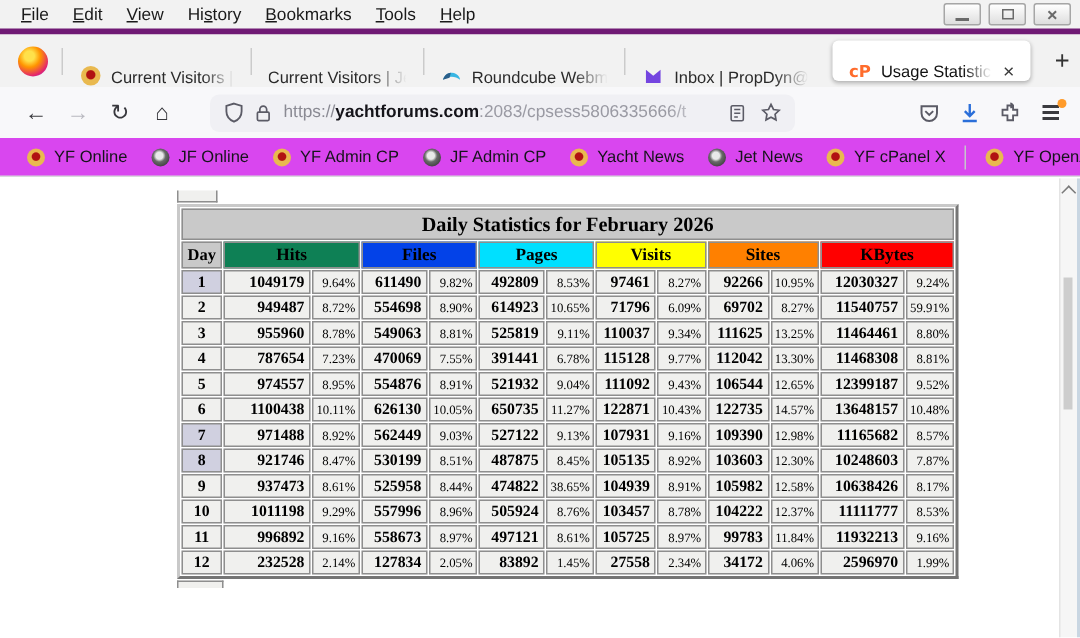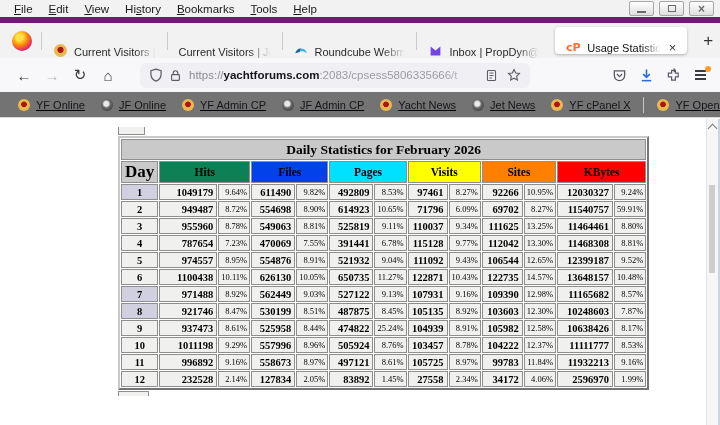--- a/index.html
+++ b/index.html
@@ -1,20 +1,20 @@
 <!DOCTYPE html>
 <html><head>
 <meta charset="utf-8">
 <style>
   * { box-sizing: border-box; margin: 0; padding: 0; }
   html,body { width:720px; height:425px; overflow:hidden; }
   body { font-family:"Liberation Sans", sans-serif; background:#fff; position:relative; }
 
   
-  .menubar { height:23px; background:#f2f2f2; border-bottom:6px solid #701a75; display:flex; align-items:center; padding-left:6px; }
+  .menubar { height:23px; background:#f2f2f2; border-bottom:4px solid #701a75; display:flex; align-items:center; padding-left:6px; }
   .menu-item { font-size:11.5px; color:#1a1a1a; padding:0 8px; cursor:default; }
   .menu-item .key { text-decoration:underline; }
   .win-controls { margin-left:auto; display:flex; gap:5px; padding-right:6px; }
   .win-btn { width:25px; height:15px; border:1px solid #a6a6a6; border-radius:2px; background:linear-gradient(#ffffff,#dedede); display:flex; align-items:center; justify-content:center; color:#5a5a5a; }
   .glyph-min { width:9px; height:2px; background:#6a6a6a; margin-top:6px; }
   .glyph-restore { width:8px; height:7px; border:1.5px solid #6a6a6a; }
   .glyph-close { font-size:12px; line-height:1; color:#6a6a6a; font-weight:bold; }
 
   
   .tabbar { height:35px; background:#f2f2f2; display:flex; align-items:center; padding:0 6px; }
@@ -41,41 +41,41 @@
   .scheme { color:#8a8a93;text-align:right; }
   .domain { color:#15141a; font-weight:bold; }
   .path { color:#9a9aa3; }
   .urlbar-right { display:flex; align-items:center; gap:9px; margin-left:6px; }
   .nav-right { margin-left:auto; display:flex; align-items:center; gap:12px; padding-right:2px; }
   .hamburger { display:flex; flex-direction:column; gap:2.5px; position:relative; padding:2px; }
   .hamburger i { width:11px; height:1.6px; background:#3a3a3f; display:block; }
   .ham-dot { position:absolute; top:-2px; right:-3px; width:6px; height:6px; border-radius:50%; background:#ff9b2a; }
 
   
-  .bmbar { height:26px; background:#737373; border-bottom:1px solid #d8d8dc; display:flex; align-items:center; padding:0 10px;text-decoration:underline; }
+  .bmbar { height:26px; background:#d946ef; border-bottom:1px solid #d8d8dc; display:flex; align-items:center; padding:0 10px; }
   .bm { display:flex; align-items:center; gap:6px; padding:0 8px; font-size:11px; color:#15141a; flex:none; }
   .bm-icon { width:12px; height:12px; border-radius:50%; flex:none; }
   .bm-icon.yf { background:radial-gradient(circle at 50% 45%, #b11212 0 28%, #e9b94f 36% 78%, #94751f 100%); }
   .bm-icon.jf { background:radial-gradient(circle at 44% 40%, #e9e9e9 0 24%, #6a6a6a 42%, #242424 100%); }
   .bm-sep { width:1px; height:16px; background:#c6c6cb; margin:0 5px; flex:none; }
 
   
   .content { position:absolute; top:119px; left:0; right:0; bottom:0; background:#fff; }
   .scrollbar { position:absolute; top:0; right:0; bottom:0; width:14px; background:#f6f6f6; border-left:1px solid #e4e4e4; border-right:2px solid #c9d6e2; }
   .sb-up { width:7px; height:7px; border-left:1.5px solid #7a7a7a; border-top:1.5px solid #7a7a7a; transform:rotate(45deg); margin:6px auto 0; }
   .sb-thumb { position:absolute; top:66px; left:2px; right:3px; height:88px; background:#cdcdcd; }
 
   
   .table-wrap { position:absolute; left:118px; top:8px; }
   .edge-artifact { width:27px; height:8px; background:#f0f0ee; border:1px solid #8e8e8e; border-top:none; }
   .edge-artifact.bottom { width:31px; height:5px; border:1px solid #8e8e8e; border-bottom:none; margin-top:1px; }
   table.stats { border-collapse:separate; border-spacing:1px; background:#fff; border:2px outset #c9c9c9; font-family:"Liberation Serif", serif; margin-top:1px; }
   table.stats th, table.stats td { border:1px solid #8e8e8e; }
   .t-title { background:#c9c9c9; color:#000; font-size:13.5px; font-weight:bold; text-align:center; height:21px; padding:1px 6px; }
-  .t-day-h { background:#c9c9c9; color:#000; font-size:17px; font-weight:bold; text-align:right; height:18px; padding:0 3px; }
+  .t-day-h { background:#c9c9c9; color:#000; font-size:11px; font-weight:bold; text-align:right; height:18px; padding:0 3px; }
   .t-col-h { color:#000; font-size:11.5px; font-weight:bold; text-align:center; height:18px; }
   .t-day { background:#f0f0ee; font-weight:bold; font-size:10.5px; text-align:center; height:16px; padding:0 4px; }
   .t-day.weekend { background:#d0d0e0; }
   .t-val { background:#f0f0ee; font-weight:bold; font-size:10.5px; text-align:right; padding:0 3px; }
   .t-pct { background:#f0f0ee; font-size:8.5px; text-align:right; padding:0 2px; color:#000; }
 </style>
 </head>
 <body>
 
 <div class="menubar">
@@ -382,21 +382,21 @@
             <td class="t-val">10248603</td>
             <td class="t-pct">7.87%</td>
           </tr>
           <tr>
             <td class="t-day">9</td>
             <td class="t-val">937473</td>
             <td class="t-pct">8.61%</td>
             <td class="t-val">525958</td>
             <td class="t-pct">8.44%</td>
             <td class="t-val">474822</td>
-            <td class="t-pct">25.24%</td>
+            <td class="t-pct">38.65%</td>
             <td class="t-val">104939</td>
             <td class="t-pct">8.91%</td>
             <td class="t-val">105982</td>
             <td class="t-pct">12.58%</td>
             <td class="t-val">10638426</td>
             <td class="t-pct">8.17%</td>
           </tr>
           <tr>
             <td class="t-day">10</td>
             <td class="t-val">1011198</td>

